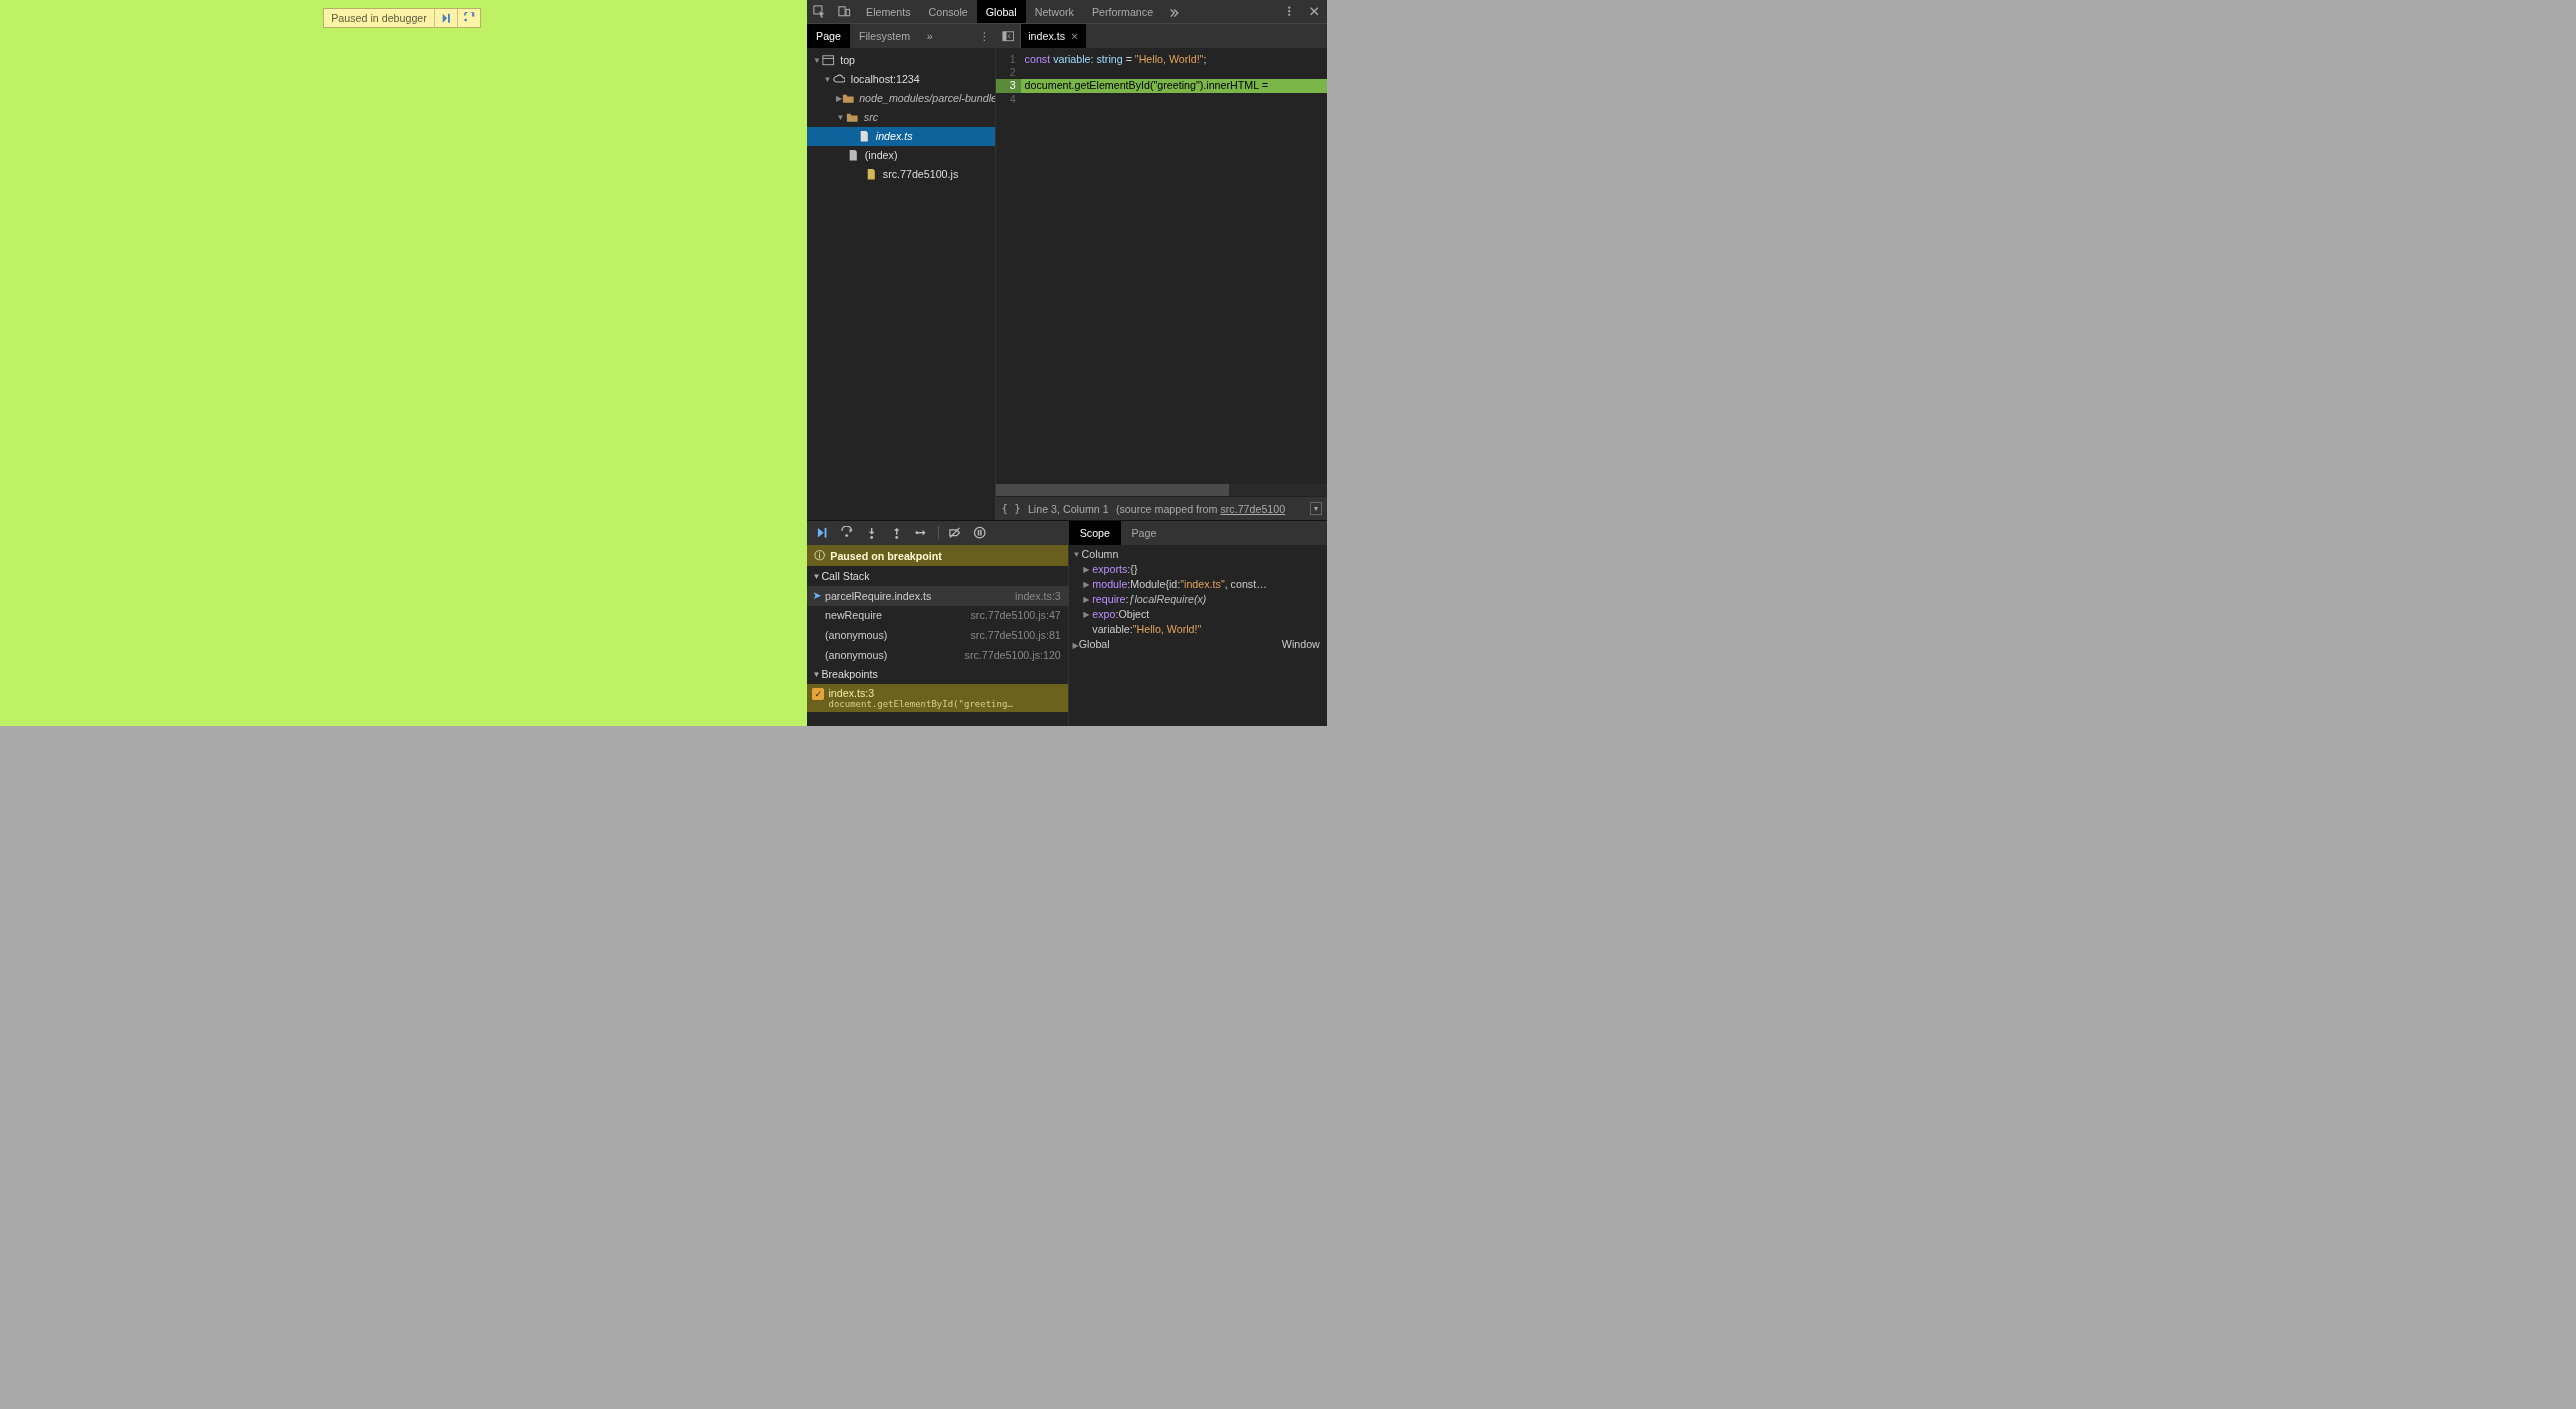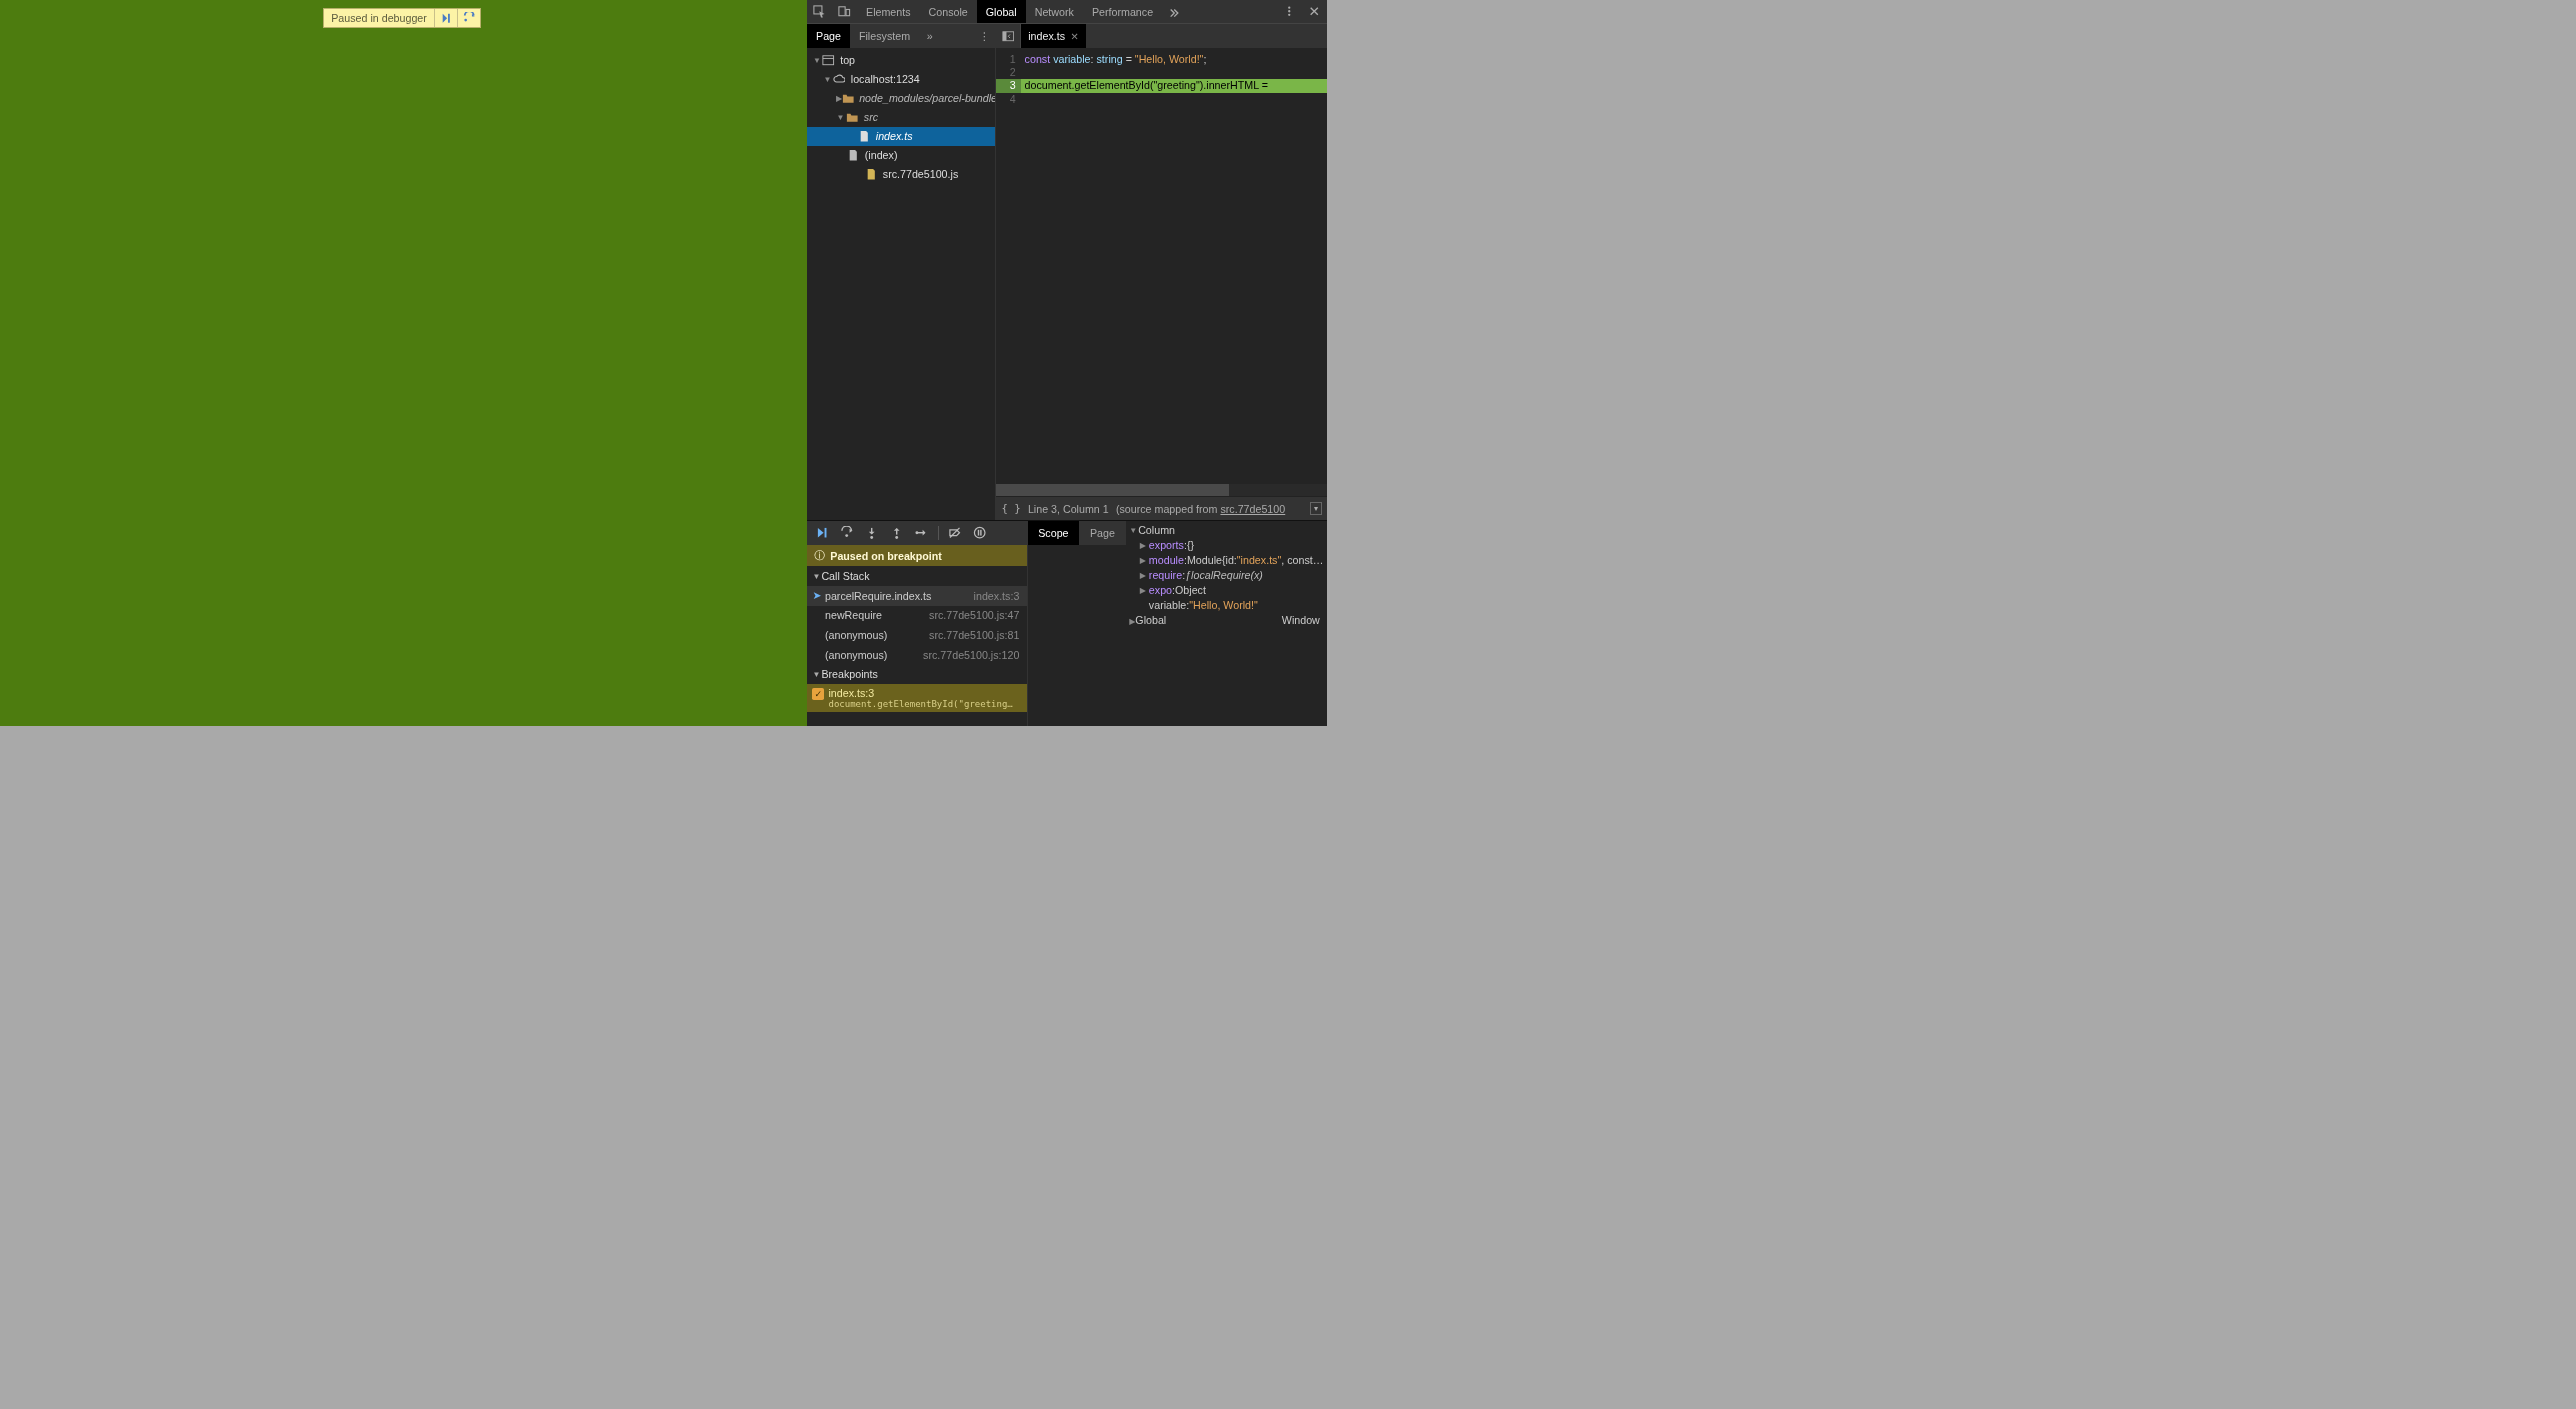--- a/index.html
+++ b/index.html
@@ -1,19 +1,19 @@
 <!DOCTYPE html>
 <html><head>
 <meta charset="utf-8">
 <style>
 * { margin: 0; padding: 0; box-sizing: border-box; font-family: -apple-system, "Segoe UI", Arial, sans-serif; font-size: 10.7px; }
 body { width: 1327px; height: 726px; background: #a9a9a9; display: flex; overflow: hidden; }
 
 
-.page-area { flex: 1; position: relative; background: #4d7c0f; }
+.page-area { flex: 1; position: relative; background: #bef264; }
 .debug-overlay { position: absolute; top: 8px; left: 323px; display: flex; align-items: center; background: #fcf3a6; border: 0.9px solid #b7b06a; height: 19.7px; }
 .debug-msg { padding: 0 7.2px; color: #5c5c3e; font-size: 10.7px; }
 .debug-btn { width: 23px; height: 18px; border-left: 0.9px solid #c9c08a; display: flex; align-items: center; justify-content: center; cursor: pointer; }
 .debug-btn svg { width: 12.5px; height: 12.5px; }
 
 
 .devtools { width: 520px; background: #242424; display: flex; flex-direction: column; color: #ccc; }
 
 
 .dt-tabs { height: 24px; background: #333; display: flex; align-items: stretch; border-bottom: 0.9px solid #444; }
@@ -85,21 +85,21 @@
 .section-header { height: 19.7px; display: flex; align-items: center; padding: 0 5.4px; color: #ddd; cursor: pointer; background: #242424; }
 .section-header .arrow { font-size: 8px; color: #aaa; width: 9px; }
 .stack-row { height: 19.7px; display: flex; align-items: center; justify-content: space-between; padding: 0 7.2px 0 18px; color: #ccc; }
 .stack-row.sel { background: #363636; }
 .stack-row .where { color: #888; }
 .marker { width: 10.7px; color: #6cb2f5; }
 .bp-item { background: #6b621d; padding: 2.7px 5.4px 2.7px 21.5px; color: #f2e9a0; position: relative; }
 .bp-chk { position: absolute; left: 5.4px; top: 3.6px; width: 11.6px; height: 11.6px; background: #e8a33d; border-radius: 1.8px; display: flex; align-items: center; justify-content: center; font-size: 9px; color: #3a2a00; }
 .bp-snippet { font-family: Menlo, Consolas, monospace; font-size: 9px; color: #d8cf88; white-space: nowrap; overflow: hidden; text-overflow: ellipsis; }
 
-.debug-right { flex: 1; display: flex; flex-direction: row; background: #242424; }
+.debug-right { flex: 1; display: flex; flex-direction: column; background: #242424; }
 .scope-tabs { height: 24px; background: #333; display: flex; align-items: stretch; }
 .scope-tab { padding: 0 10.7px; display: flex; align-items: center; color: #aaa; cursor: pointer; }
 .scope-tab.active { background: #000; color: #fff; }
 .scope-body { flex: 1; padding: 1.8px 3.6px; font-family: Menlo, Consolas, monospace; font-size: 9.8px; overflow: hidden; }
 .scope-row { height: 15px; display: flex; align-items: center; white-space: nowrap; }
 .scope-row .arrow { width: 9px; font-size: 8px; color: #888; }
 .sk { color: #b98eff; }
 .sv { color: #ccc; }
 .sstr { color: #e2a35a; }
 .sfn { font-style: italic; color: #bbb; }

